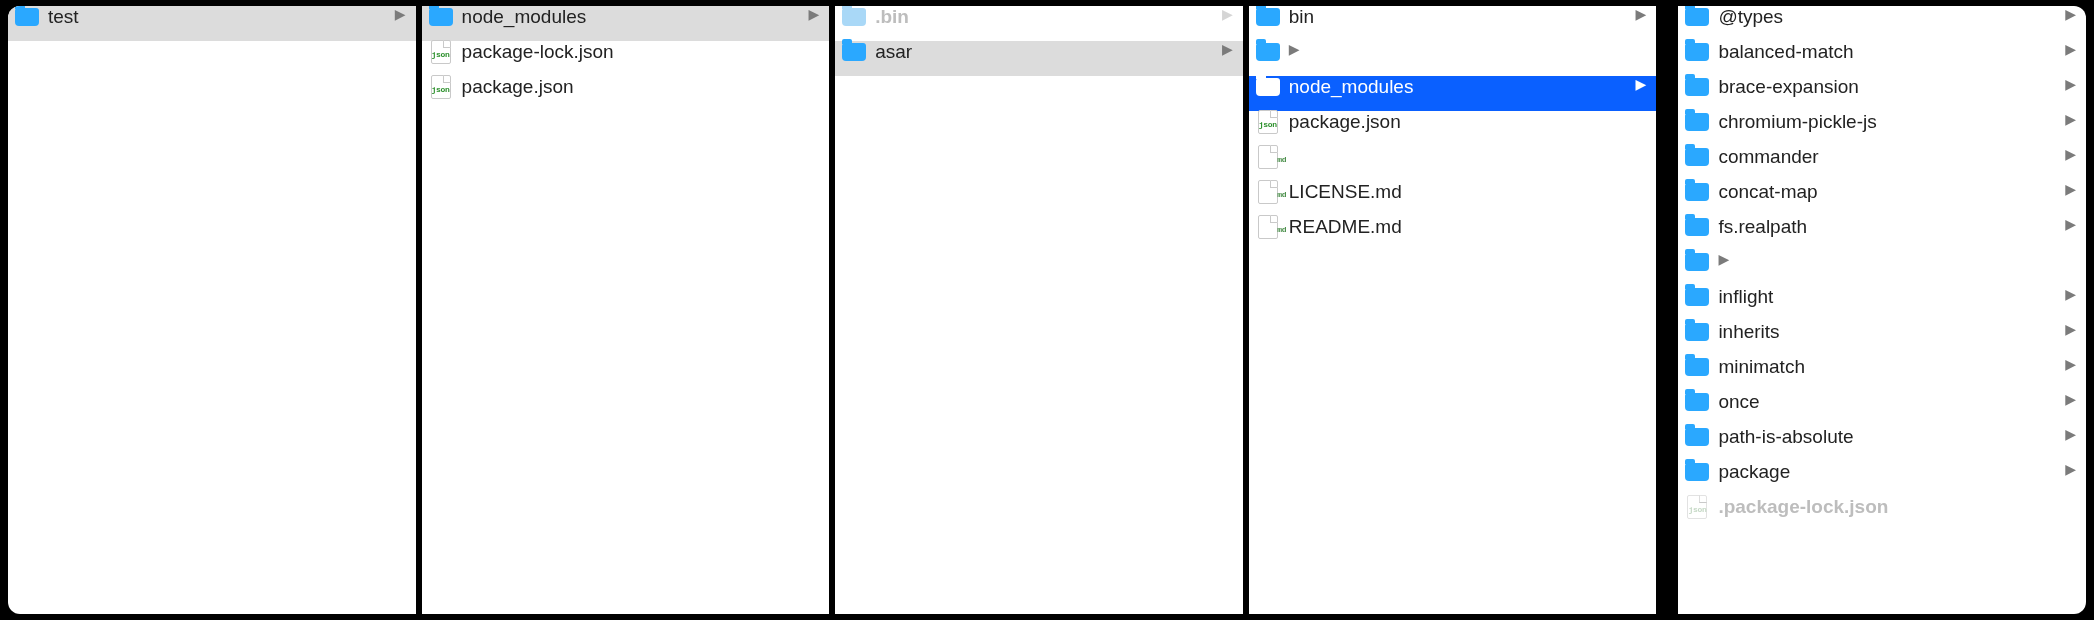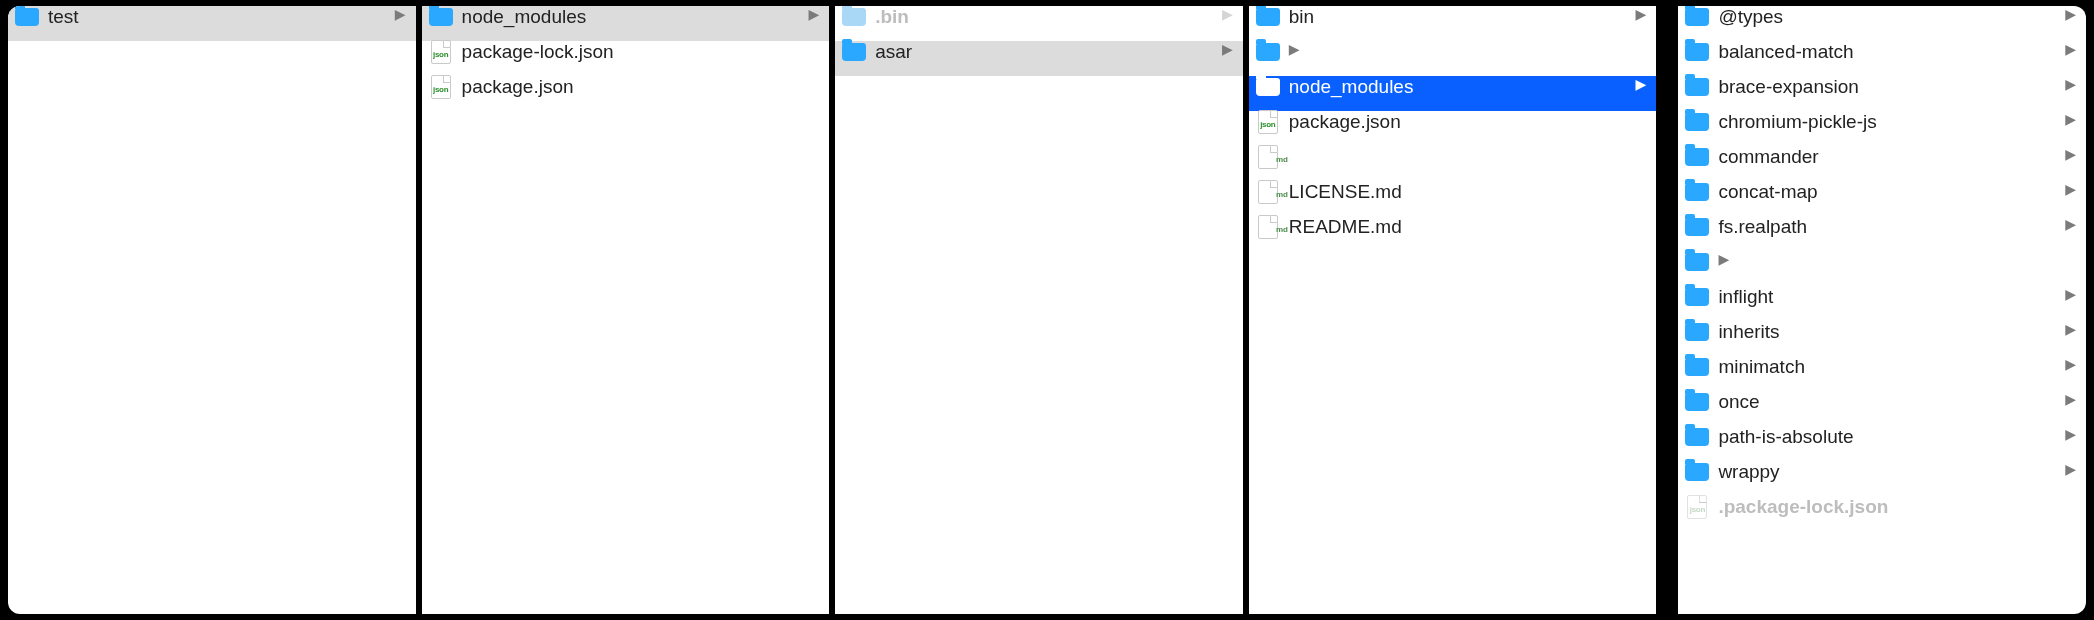--- a/index.html
+++ b/index.html
@@ -85,20 +85,21 @@
       background: #fff;
       border-left: 1px solid #c9c9c9;
       border-bottom: 1px solid #c9c9c9;
       clip-path: polygon(0 0, 0 100%, 100% 100%);
     }
     .file .tag {
       font-size: 8px;
       font-weight: 600;
       letter-spacing: -0.3px;
       transform: translateY(2px);
+      font-family: Liberation Mono, monospace;
     }
     .file.json .tag { color: #2a8f2a; }
     .file.md   .tag { color: #4a8f4a; padding-left: 28px; }
     .file.dim  { border-color: #e2e2e2; }
     .file.dim .tag { color: #c5d8c5; }
   </style>
 </head>
 <body>
 
 <div class="columns" id="root">
@@ -293,21 +294,21 @@
         <span class="icn">
           <span class="folder"></span>
         </span>
         <span class="label">path-is-absolute</span>
         <span class="chev">▶</span>
       </div>
       <div class="row">
         <span class="icn">
           <span class="folder"></span>
         </span>
-        <span class="label">wrappy</span>
+        <span class="label">package</span>
         <span class="chev">▶</span>
       </div>
       <div class="row dim">
         <span class="icn">
           <span class="file json dim">
             <span class="tag">json</span>
           </span>
         </span>
         <span class="label">.package-lock.json</span>
       </div>

